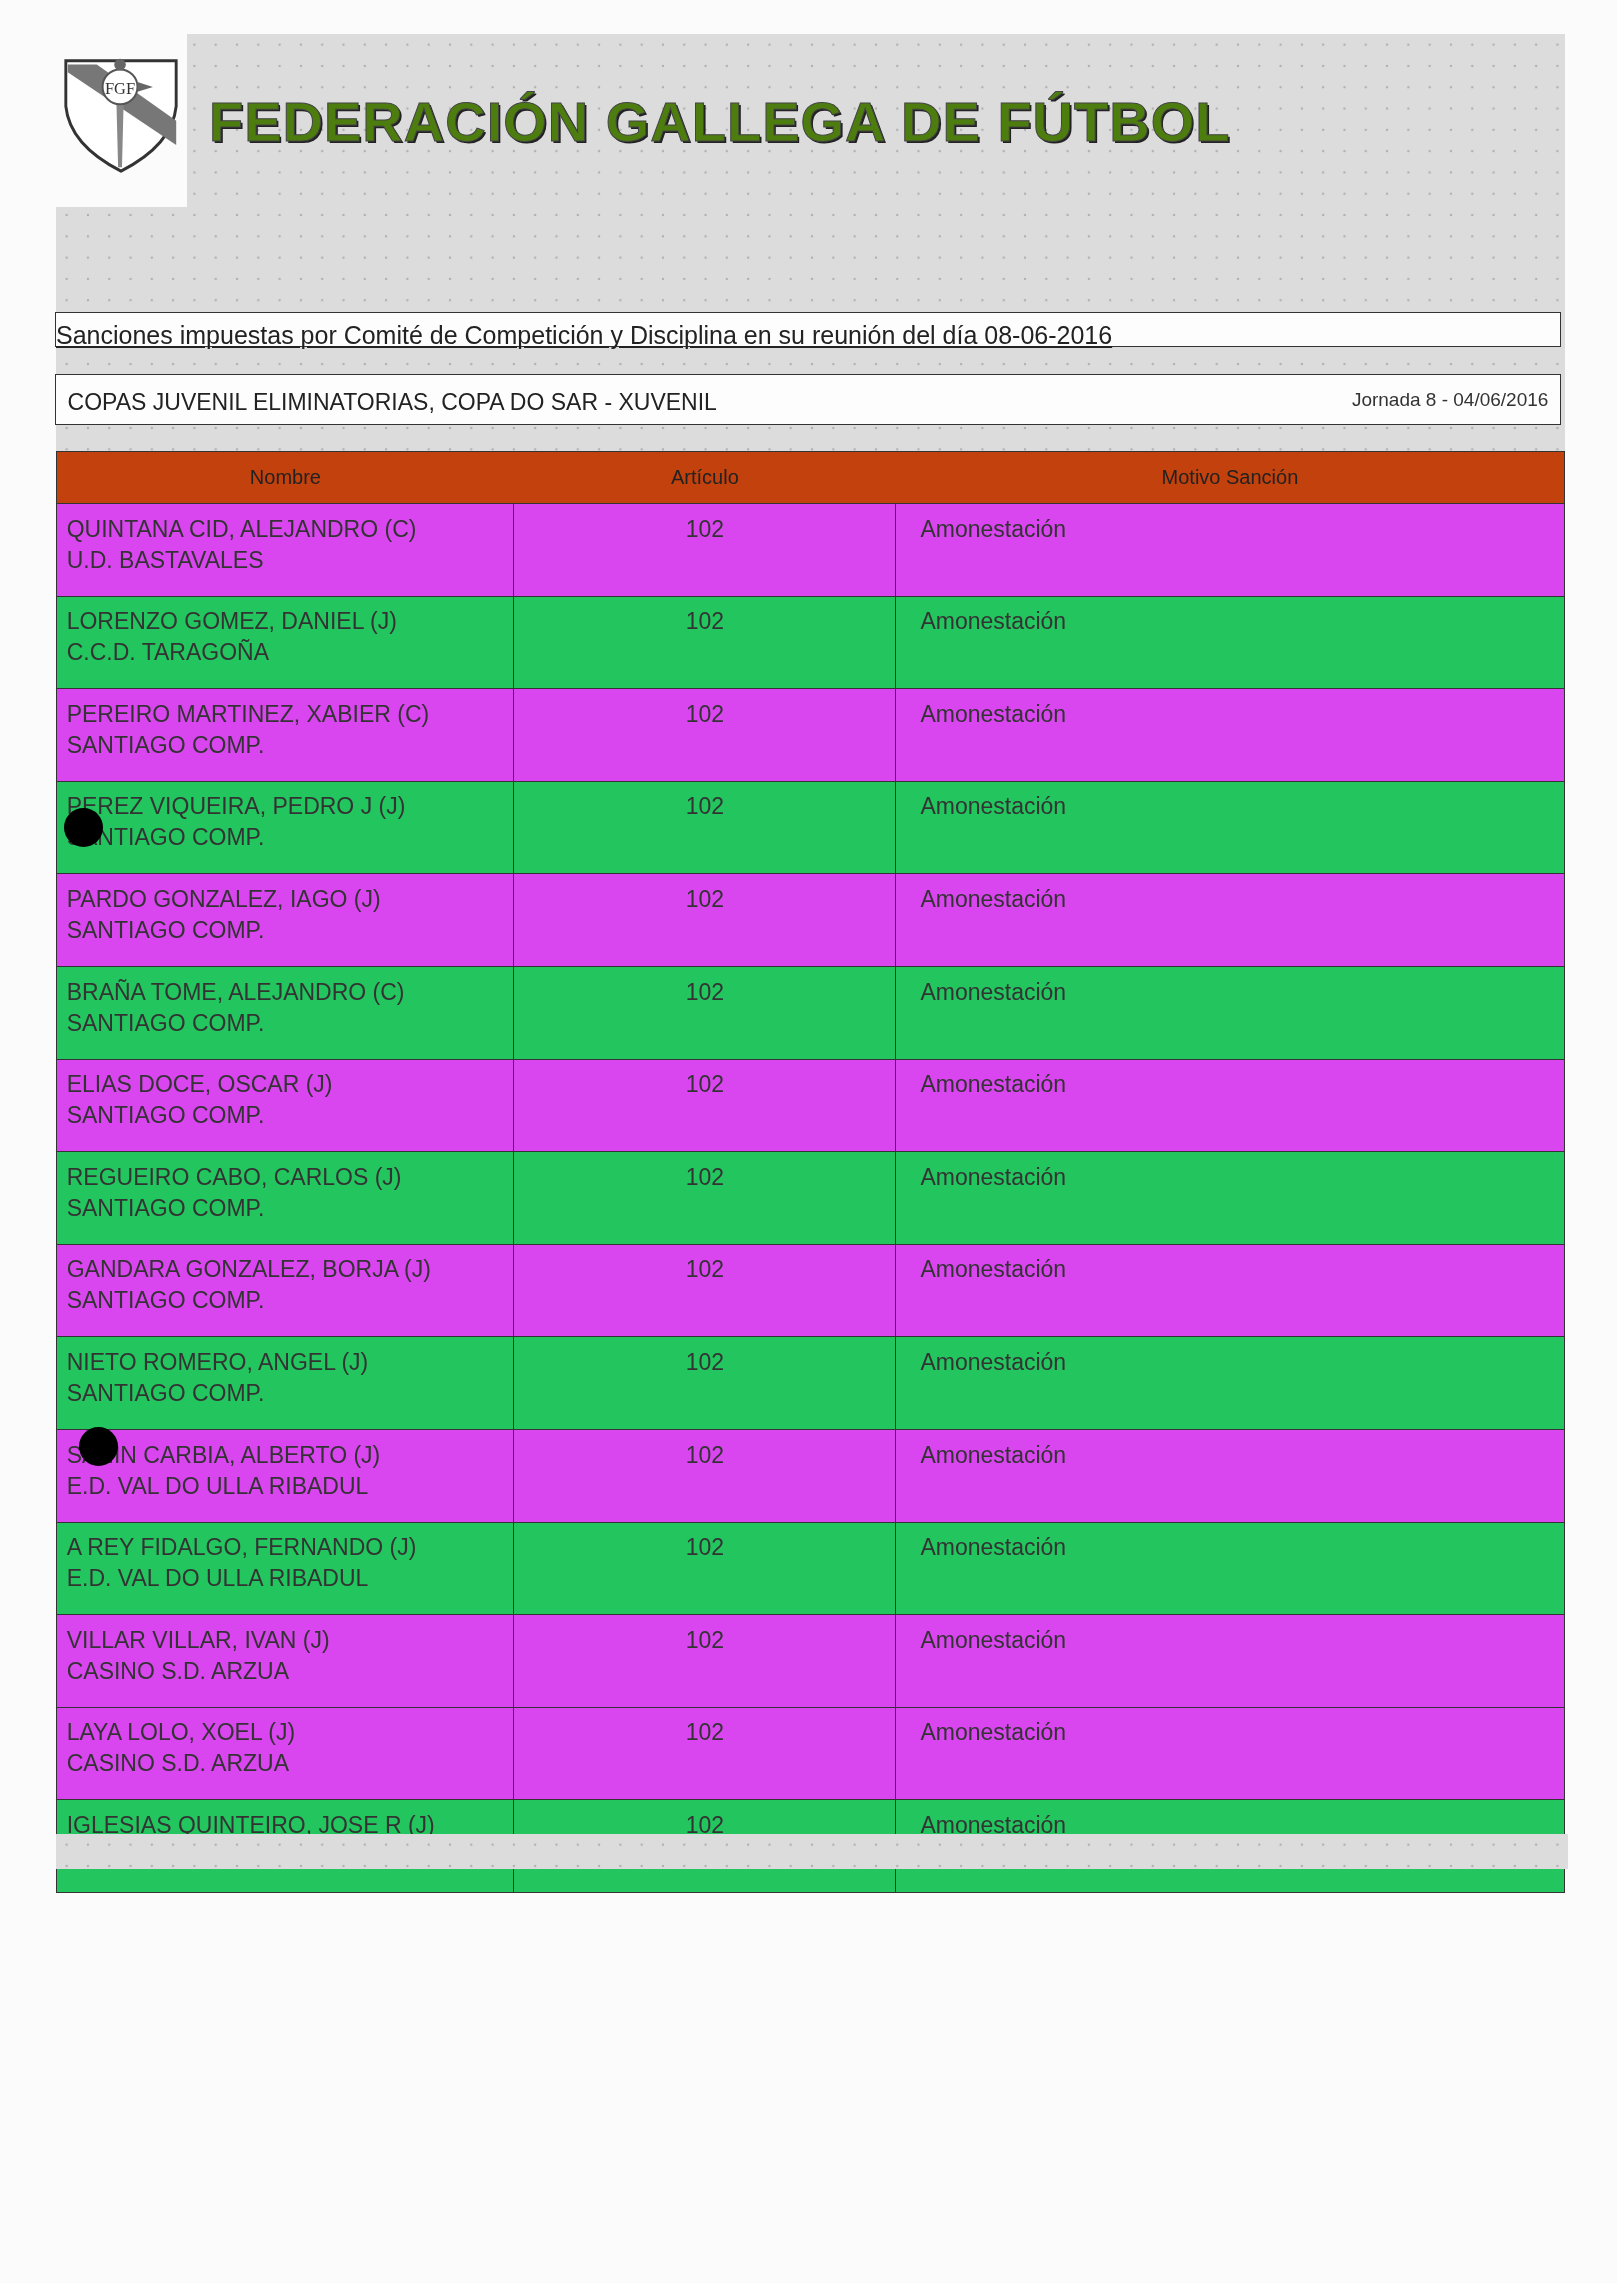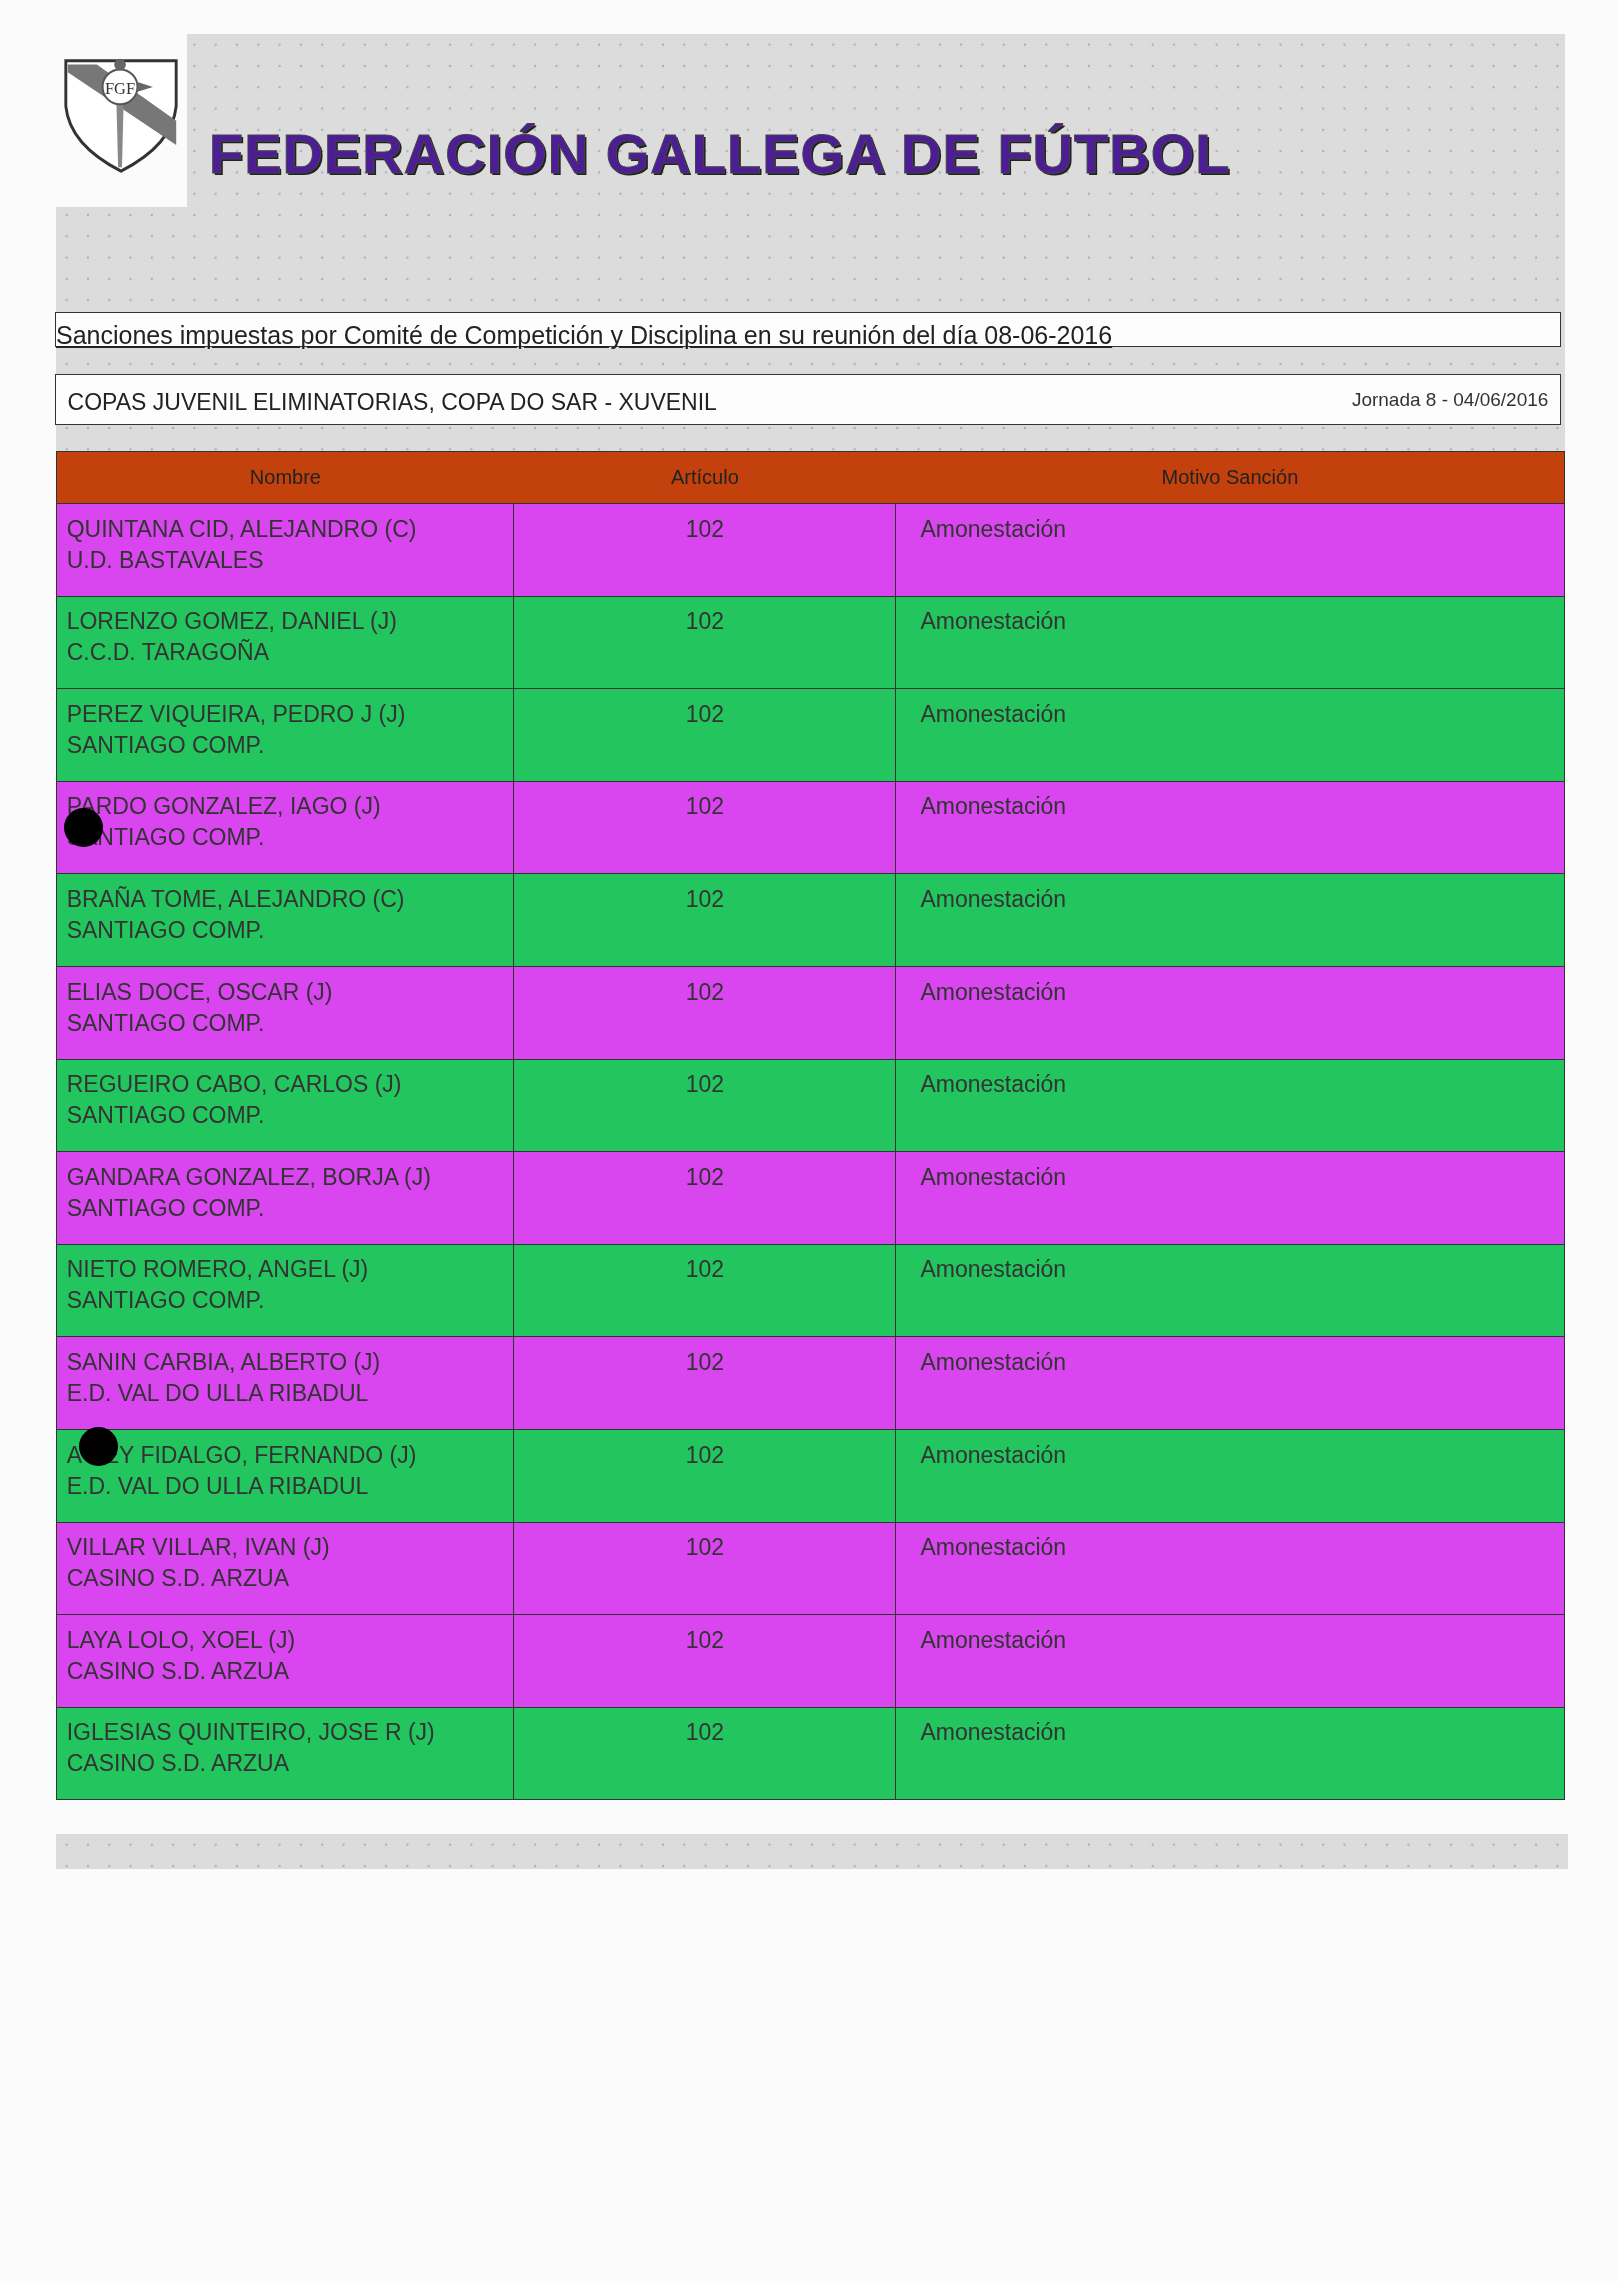--- a/index.html
+++ b/index.html
@@ -4,22 +4,22 @@
 <style>
   html, body { margin:0; padding:0; }
   body { width:1618px; height:2283px; background:#fbfbfb; position:relative; overflow:hidden;
          font-family:"Liberation Sans", sans-serif; color:#2a2a2a; }
   .dots { background-color:#dcdcdc;
           background-image: radial-gradient(circle, #b0b0b0 1px, transparent 1.6px);
           background-size: 21.3px 21.3px; }
   #header-band { position:absolute; left:56px; top:34px; width:1509px; height:417px; }
   #logo-box { position:absolute; left:49px; top:34px; width:138px; height:173px; background:#fbfbfb; }
   #logo { position:absolute; left:58px; top:53px; width:126px; height:121px; }
-  #org-title { position:absolute; left:209px; top:89px; font-size:56px; font-weight:bold; color:#4c1d95;
-               letter-spacing:1px; text-shadow: 1.9px 1.9px 0 #222; margin-top: 32px; -webkit-text-stroke:1px #444; }
+  #org-title { position:absolute; left:209px; top:89px; font-size:56px; font-weight:bold; color:#4d7c0f;
+               letter-spacing:1px; text-shadow: 1.9px 1.9px 0 #222; -webkit-text-stroke:1px #444; }
   #title-bar { position:absolute; left:55px; top:312px; width:1504px; height:33px; background:#fdfdfd;
                border:1.9px solid #333; text-align:left; }
   #title-bar span { font-size:25px; text-decoration:underline; color:#222; line-height:39px; position:relative; top:2.9px; }
   #comp-bar { position:absolute; left:55px; top:374px; width:1504px; height:49px; background:#fdfdfd; border:1.9px solid #333; }
   #comp-name { position:absolute; left:11.6px; top:13.6px; font-size:23px; color:#222; }
   #comp-date { position:absolute; right:11.6px; top:13.6px; font-size:19px; color:#333; }
   #table-wrap { position:absolute; left:56px; top:451px; width:1509px; }
   table { border-collapse:collapse; width:1509px; }
   th { font-weight:normal; font-size:20px; color:#222; height:49px; background:#c2410c;
        border-top:1.9px solid #333; border-bottom:1.9px solid #333; }
@@ -76,20 +76,28 @@
           <td class="motivo">Amonestación</td>
         </tr>
         <tr class="even">
           <td class="name">
             <div>LORENZO GOMEZ, DANIEL (J)</div>
             <div>C.C.D. TARAGOÑA</div>
           </td>
           <td class="art">102</td>
           <td class="motivo">Amonestación</td>
         </tr>
+        <tr class="odd">
+          <td class="name">
+            <div>PEREIRO MARTINEZ, XABIER (C)</div>
+            <div>SANTIAGO COMP.</div>
+          </td>
+          <td class="art">102</td>
+          <td class="motivo">Amonestación</td>
+        </tr>
         <tr class="even">
           <td class="name">
             <div>PEREZ VIQUEIRA, PEDRO J (J)</div>
             <div>SANTIAGO COMP.</div>
           </td>
           <td class="art">102</td>
           <td class="motivo">Amonestación</td>
         </tr>
         <tr class="odd">
           <td class="name">

